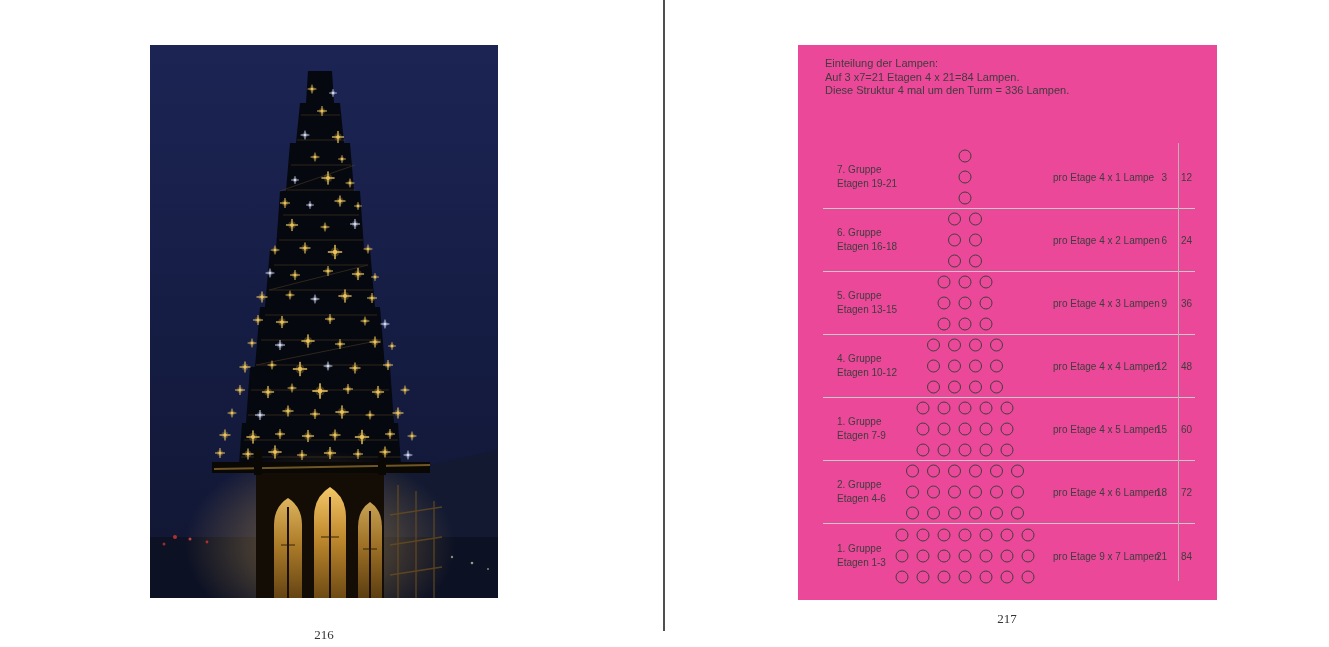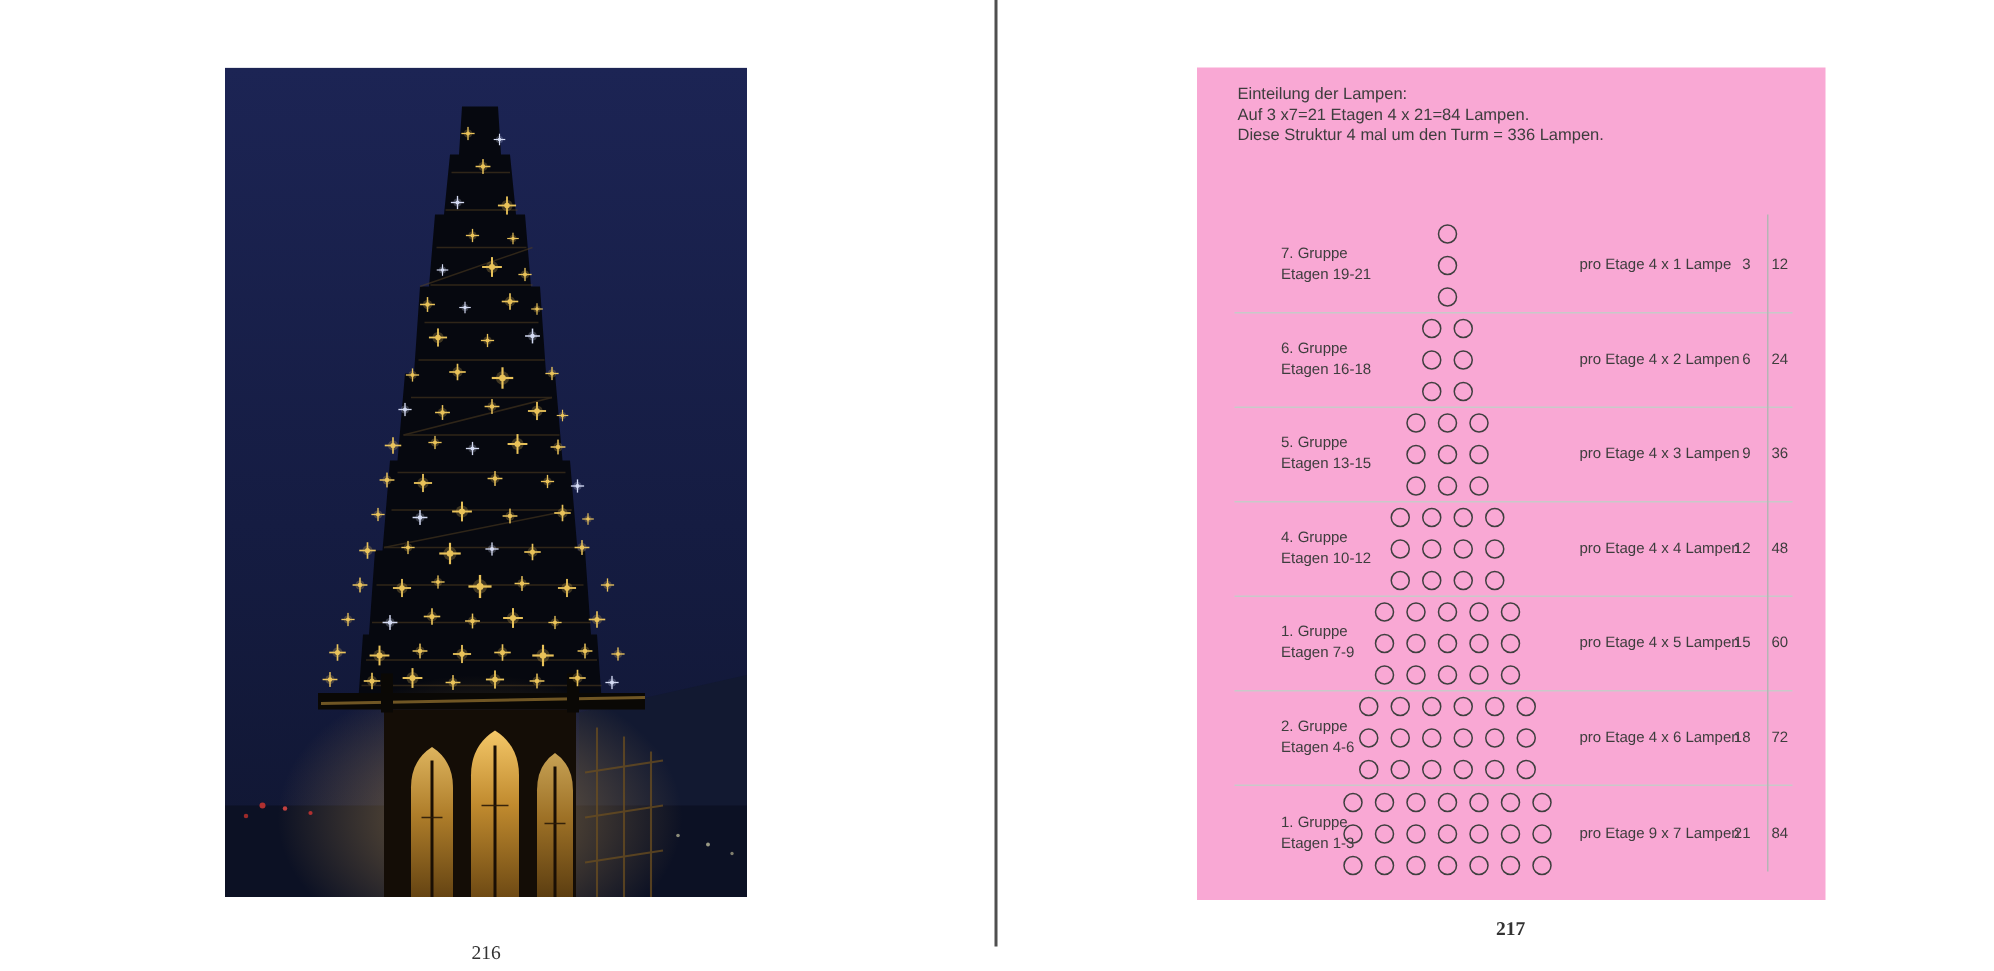--- a/index.html
+++ b/index.html
@@ -11,32 +11,32 @@
   .gutter { position:absolute; left:663px; top:0; width:2px; height:631px; background:#4f4f4f; }
 
   
   .photo { position:absolute; left:150px; top:45px; width:348px; height:553px; overflow:hidden; }
   .photo svg { display:block; }
 
   
   .pagenum { position:absolute; top:611px; width:100px; text-align:center;
              font-family:"Liberation Serif", serif; font-size:13px; color:#333; }
   .pagenum.left  { left:274px;margin-top:16px; }
-  .pagenum.right { left:957px;font-weight:bold; }
+  .pagenum.right { left:957px; }
 
   
-  .panel { position:absolute; left:798px; top:45px; width:419px; height:555px; background:#f9a8d4; }
+  .panel { position:absolute; left:798px; top:45px; width:419px; height:555px; background:#ec4899; }
   .panel-header { position:absolute; left:27px; top:12px; font-size:11px; line-height:13.5px; color:#3d3d3d; }
 
   .lamp-table { position:absolute; left:25px; top:101px; width:372px; }
   .group-row { position:relative; height:63px; }
   .group-row.sep { border-bottom:1px solid #c9c9c9; }
 
   .group-label { position:absolute; left:14px; top:50%; transform:translateY(-50%);
-                 font-size:10px; line-height:14px; color:#3d3d3d;margin-left:17px; }
+                 font-size:10px; line-height:14px; color:#3d3d3d; }
   .circles { position:absolute; left:142px; top:50%; transform:translate(-50%,-50%);
              display:flex; flex-direction:column; gap:8px; align-items:center; }
   .circle-row { display:flex; gap:8px; }
   .lamp-circle { width:13px; height:13px; border:1.2px solid #3f3f3f; border-radius:50%; background:transparent; }
   .group-desc  { position:absolute; left:230px; top:50%; transform:translateY(-50%);
                  font-size:10px; color:#3d3d3d; white-space:nowrap; }
   .group-count { position:absolute; left:300px; width:44px; text-align:right; top:50%;
                  transform:translateY(-50%); font-size:10px; color:#3d3d3d; }
   .group-total { position:absolute; left:358px; top:50%; transform:translateY(-50%);
                  font-size:10px; color:#3d3d3d; }

